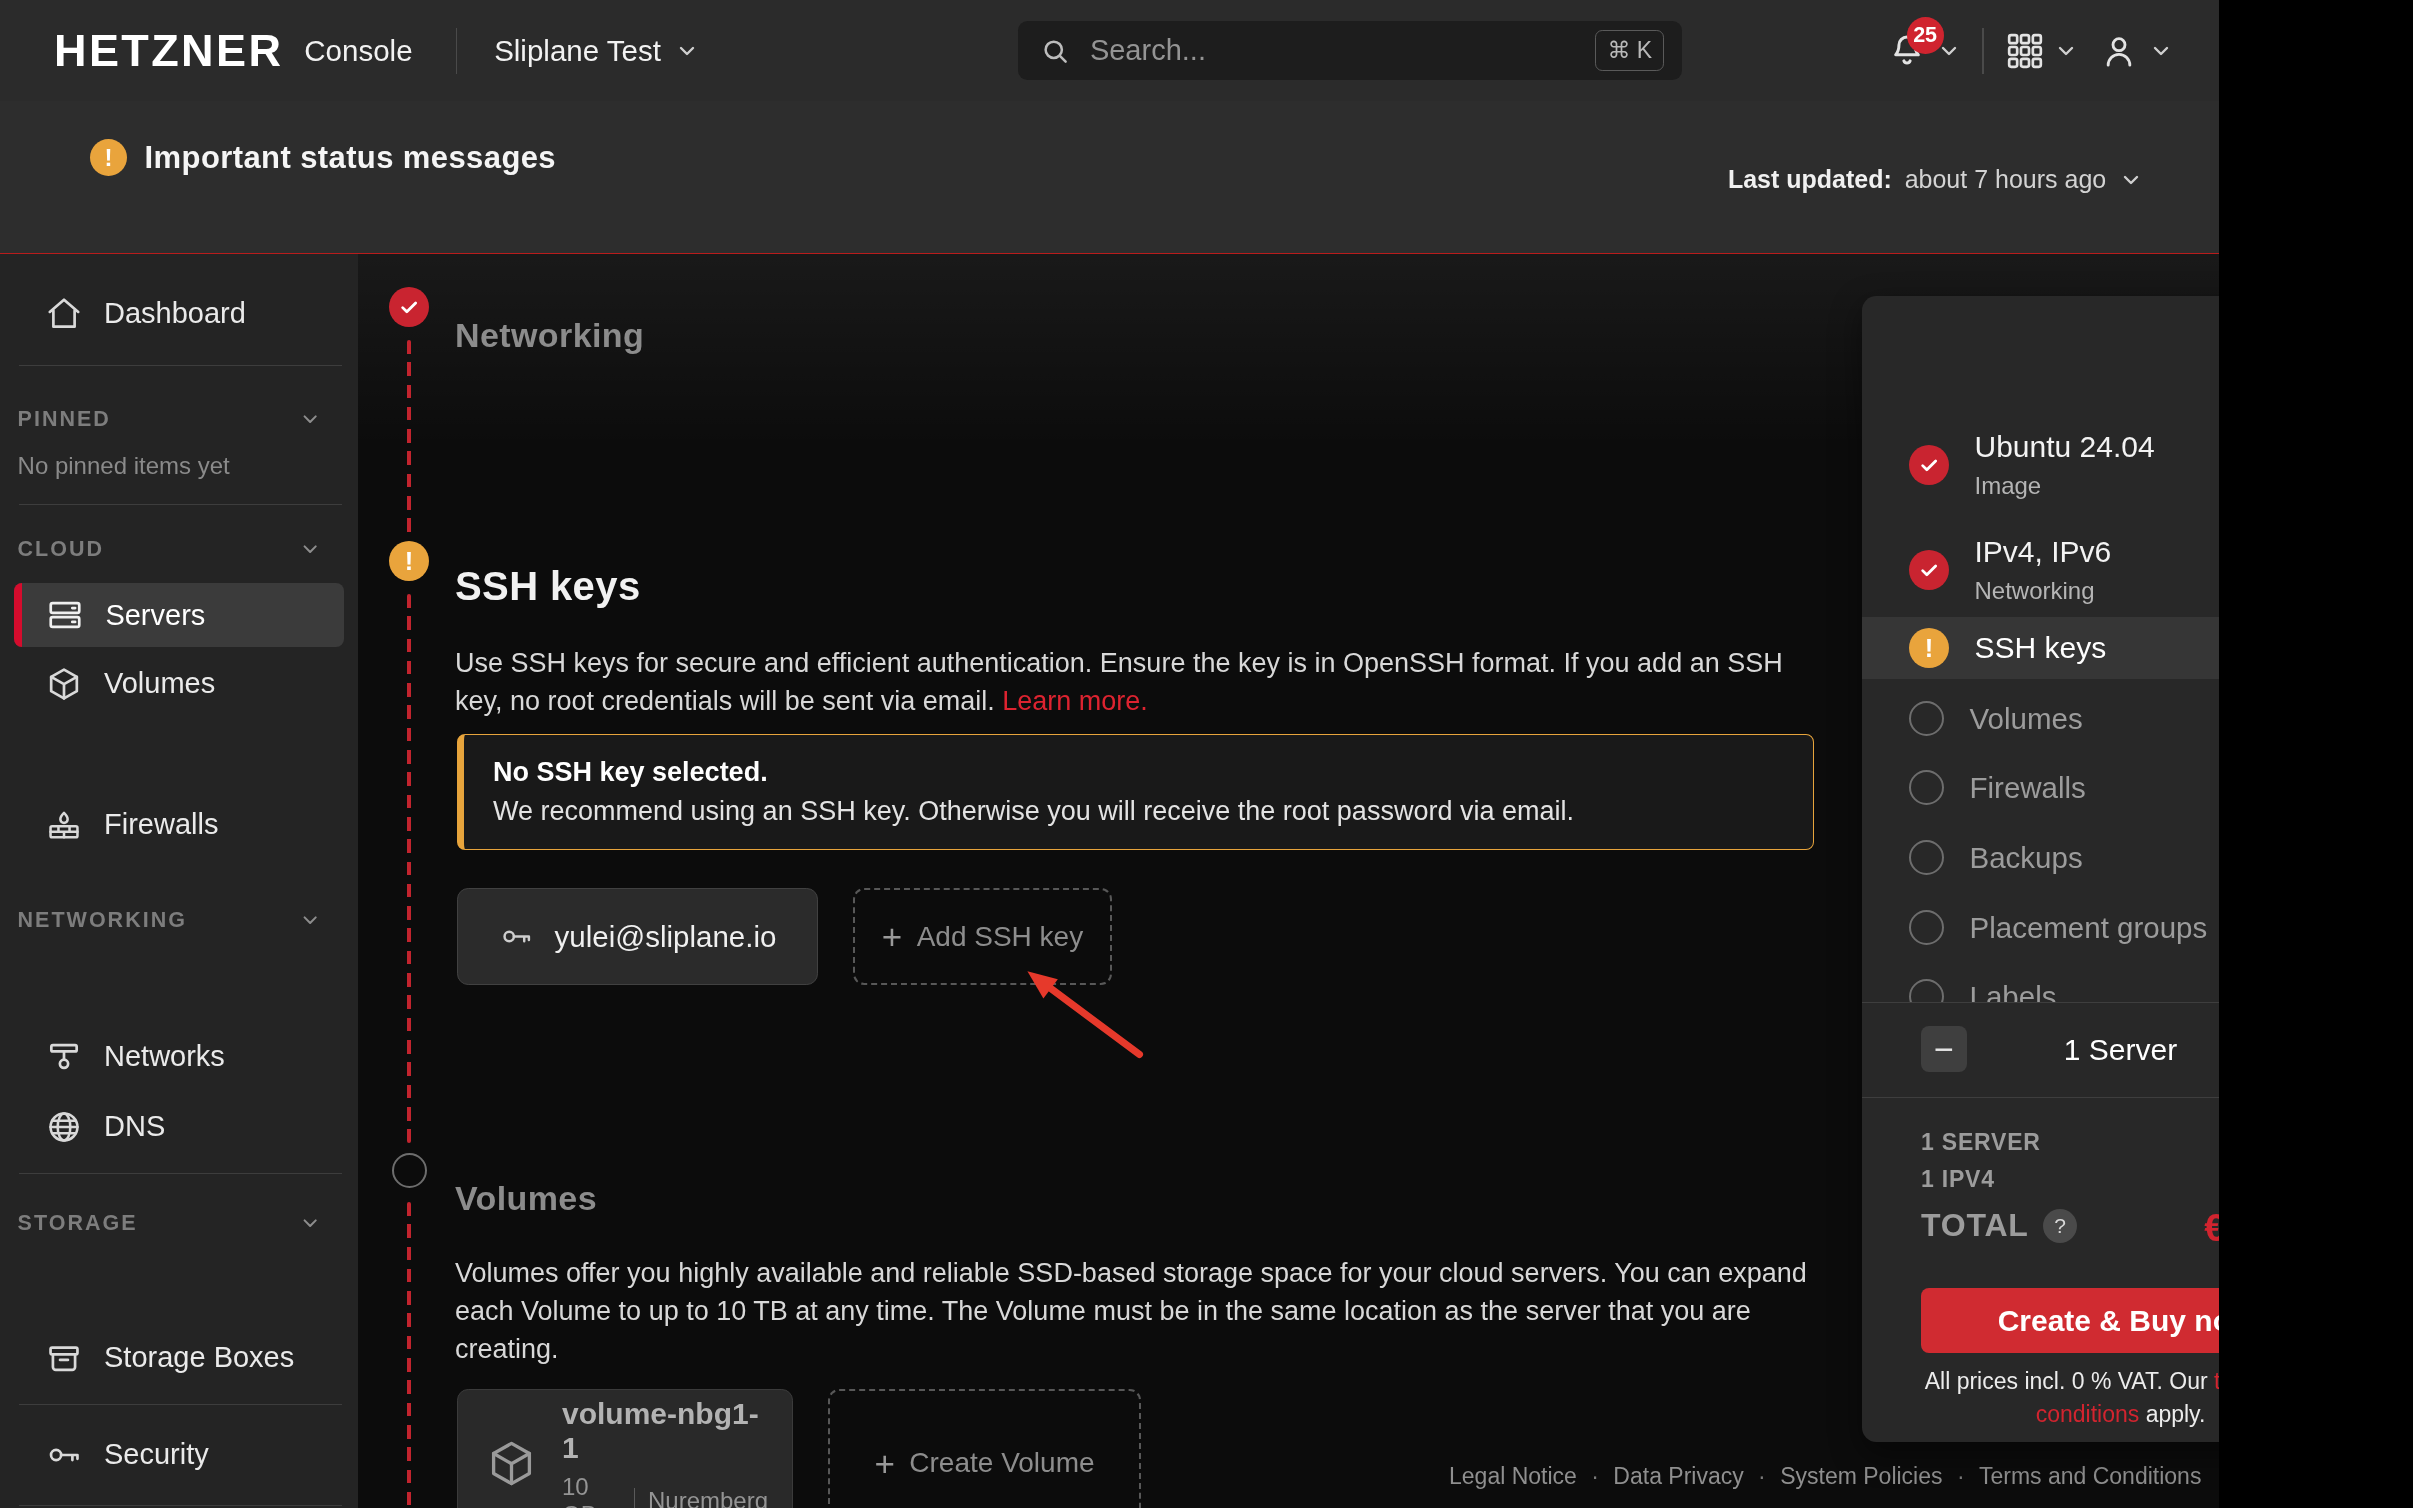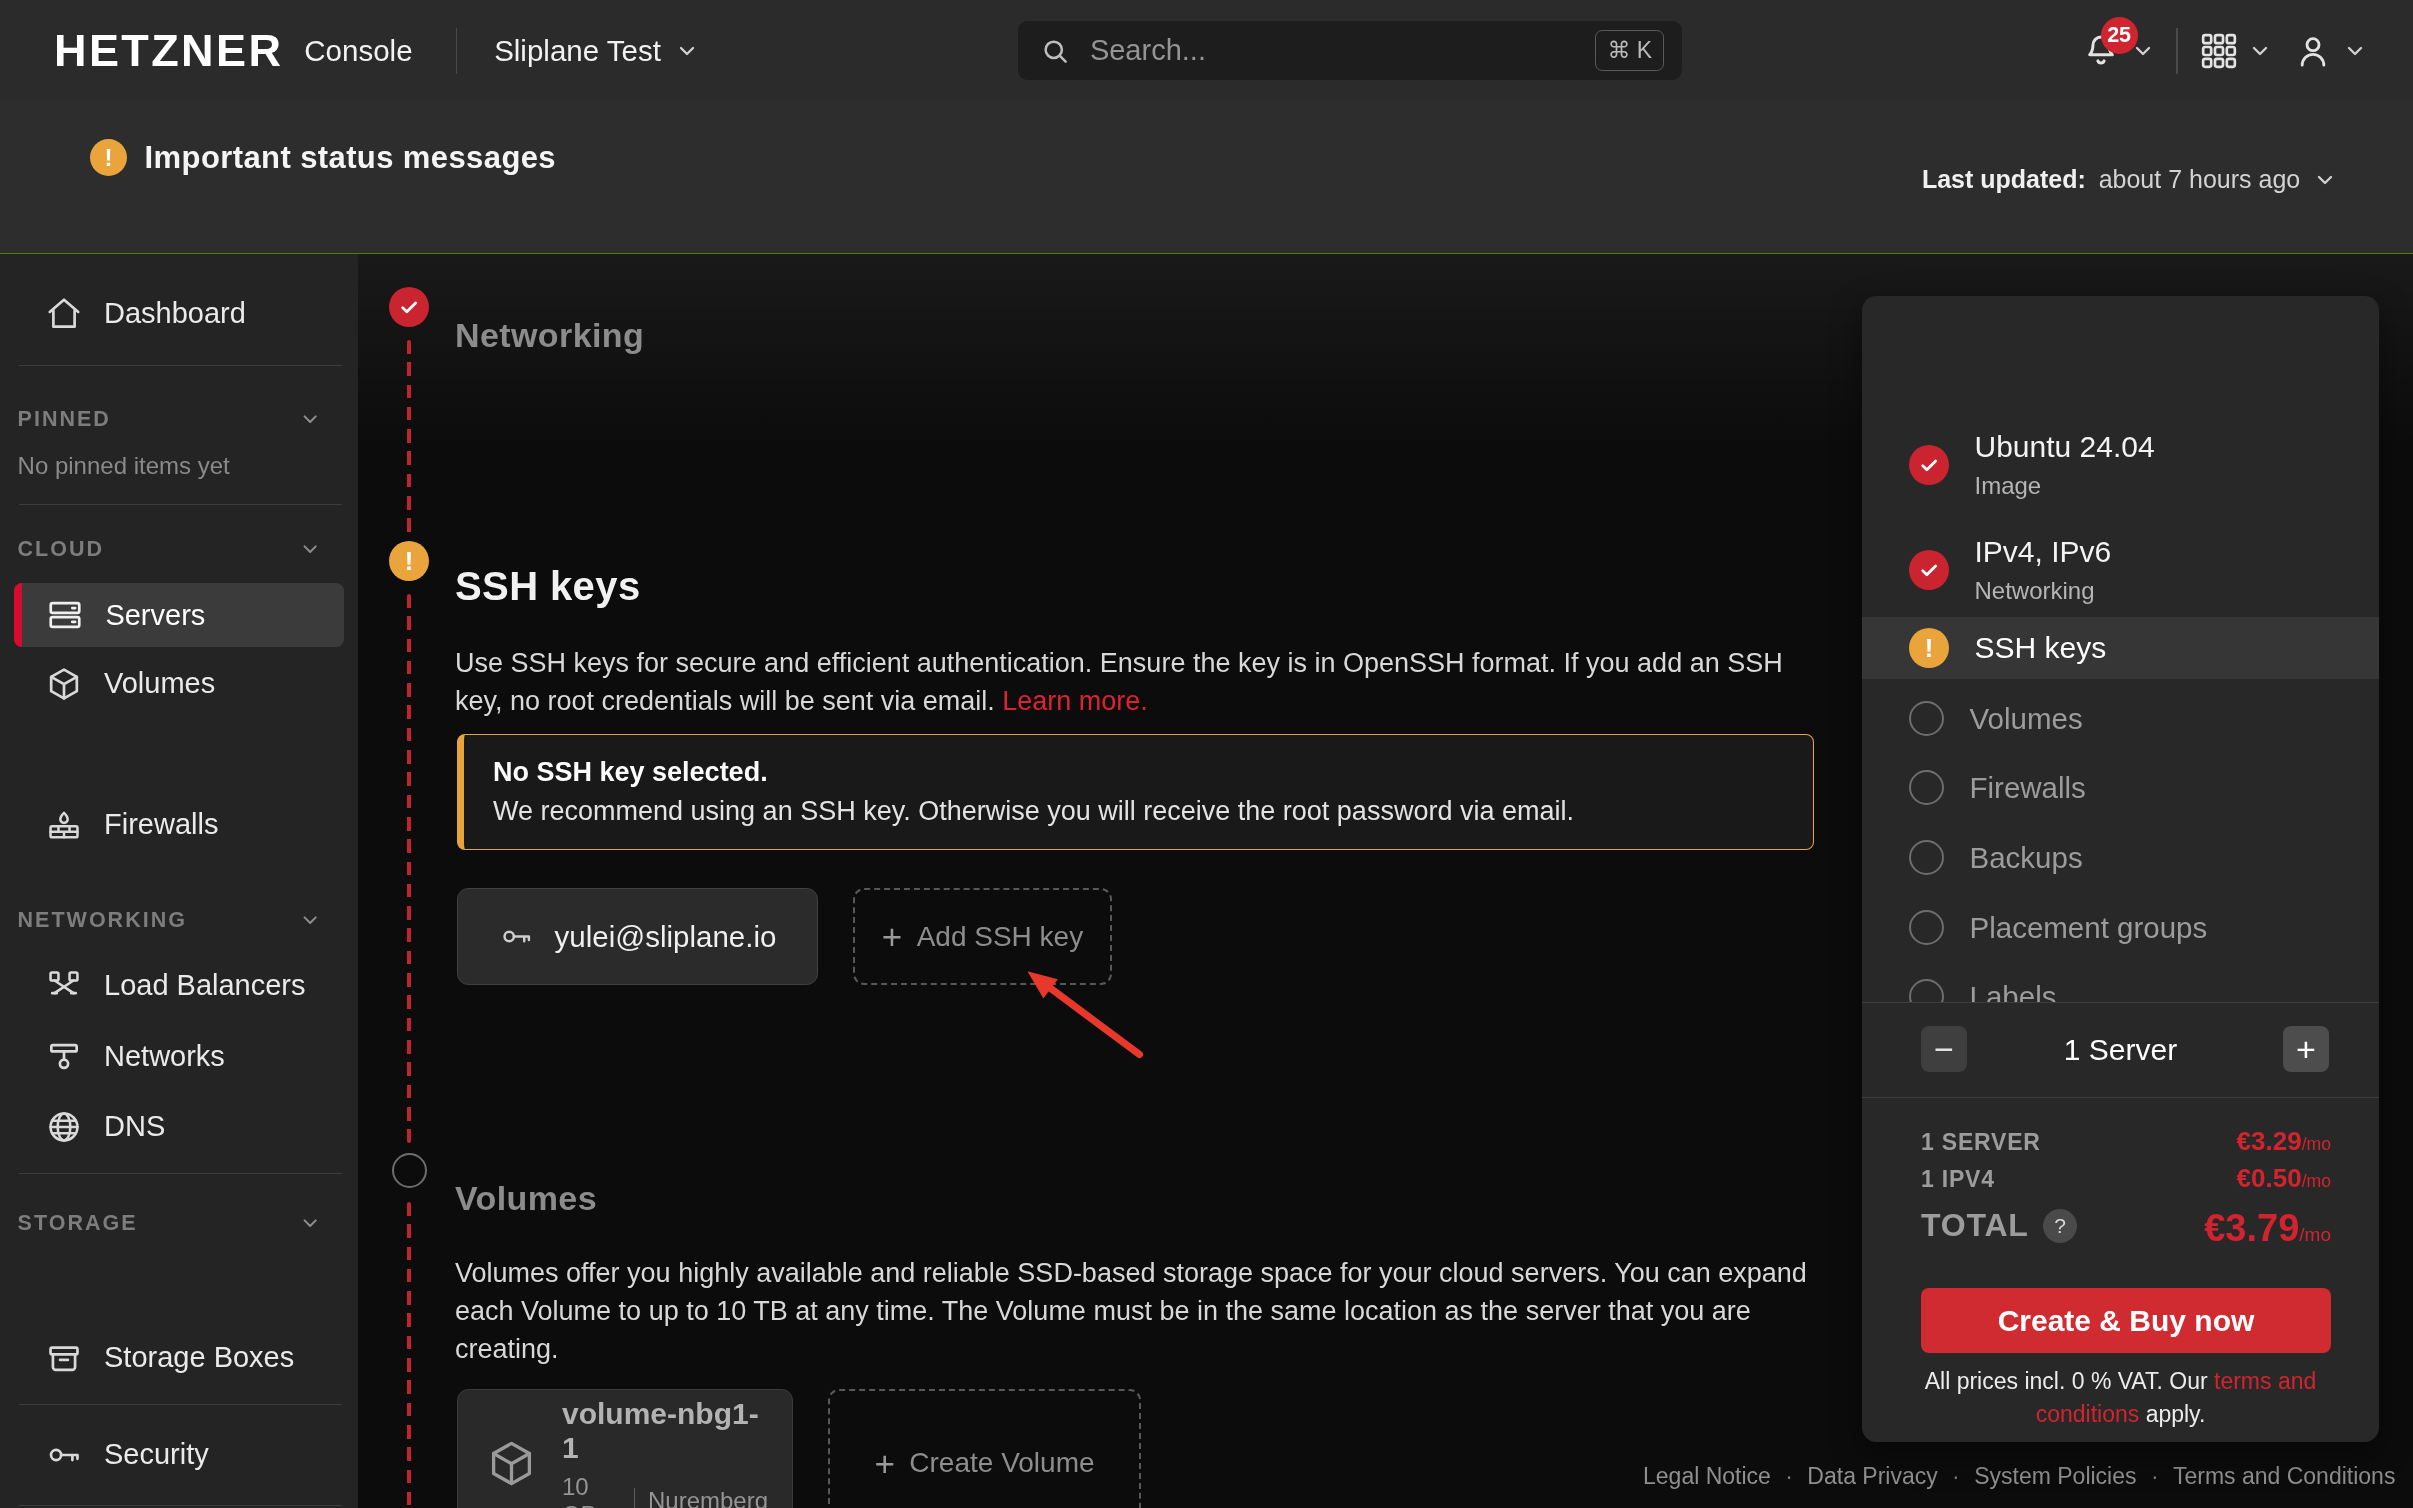--- a/index.html
+++ b/index.html
@@ -1,18 +1,18 @@
 <!DOCTYPE html>
 <html style="font-size:12.8px"><head>
 <meta charset="utf-8">
 <style>
   html,body{margin:0;padding:0;background:#000;}
   .app{
-    position:relative;width:2413px;height:1508px;overflow:hidden;
-    background:#4d7c0f;color:#eee;
+    position:relative;width:2219px;height:1508px;overflow:hidden;
+    background:#b91c1c;color:#eee;
     font-family:"Liberation Sans",sans-serif;
     -webkit-font-smoothing:antialiased;
   }
   svg{display:block}
 
   
   .topbar{
     position:absolute;top:0;left:0;right:0;height:101px;
     background:#2b2b2b;border-bottom:0.8px solid #262626;
     display:flex;align-items:center;
@@ -342,29 +342,20 @@
           </svg>
         <span>Firewalls</span>
       </div>
 
       <div class="side-header" style="top:642px">
         <span>NETWORKING</span>
         <svg class="chev" viewBox="0 0 24 24" fill="none" stroke="currentColor" stroke-width="2.2" stroke-linecap="round" stroke-linejoin="round">
             <path d="M6 9l6 6 6-6"></path>
           </svg>
       </div>
-      <div class="side-item" style="top:699px">
-        <svg viewBox="0 0 24 24" fill="none" stroke="currentColor" stroke-width="1.6" stroke-linecap="round" stroke-linejoin="round">
-            <rect x="3.5" y="3.5" width="5" height="5" rx="1"></rect>
-            <rect x="15.5" y="3.5" width="5" height="5" rx="1"></rect>
-            <path d="M6 8.5l12 8M18 8.5l-12 8"></path>
-            <path d="M4.5 16.5h3M16.5 16.5h3"></path>
-          </svg>
-        <span>Load Balancers</span>
-      </div>
       <div class="side-item" style="top:770px">
         <svg viewBox="0 0 24 24" fill="none" stroke="currentColor" stroke-width="1.7" stroke-linecap="round" stroke-linejoin="round">
             <rect x="4" y="4.5" width="16" height="4" rx="1"></rect>
             <path d="M12 8.5v5"></path>
             <circle cx="12" cy="16.3" r="2.6"></circle>
           </svg>
         <span>Networks</span>
       </div>
       <div class="side-item" style="top:840px">
         <svg viewBox="0 0 24 24" fill="none" stroke="currentColor" stroke-width="1.6" stroke-linecap="round">

